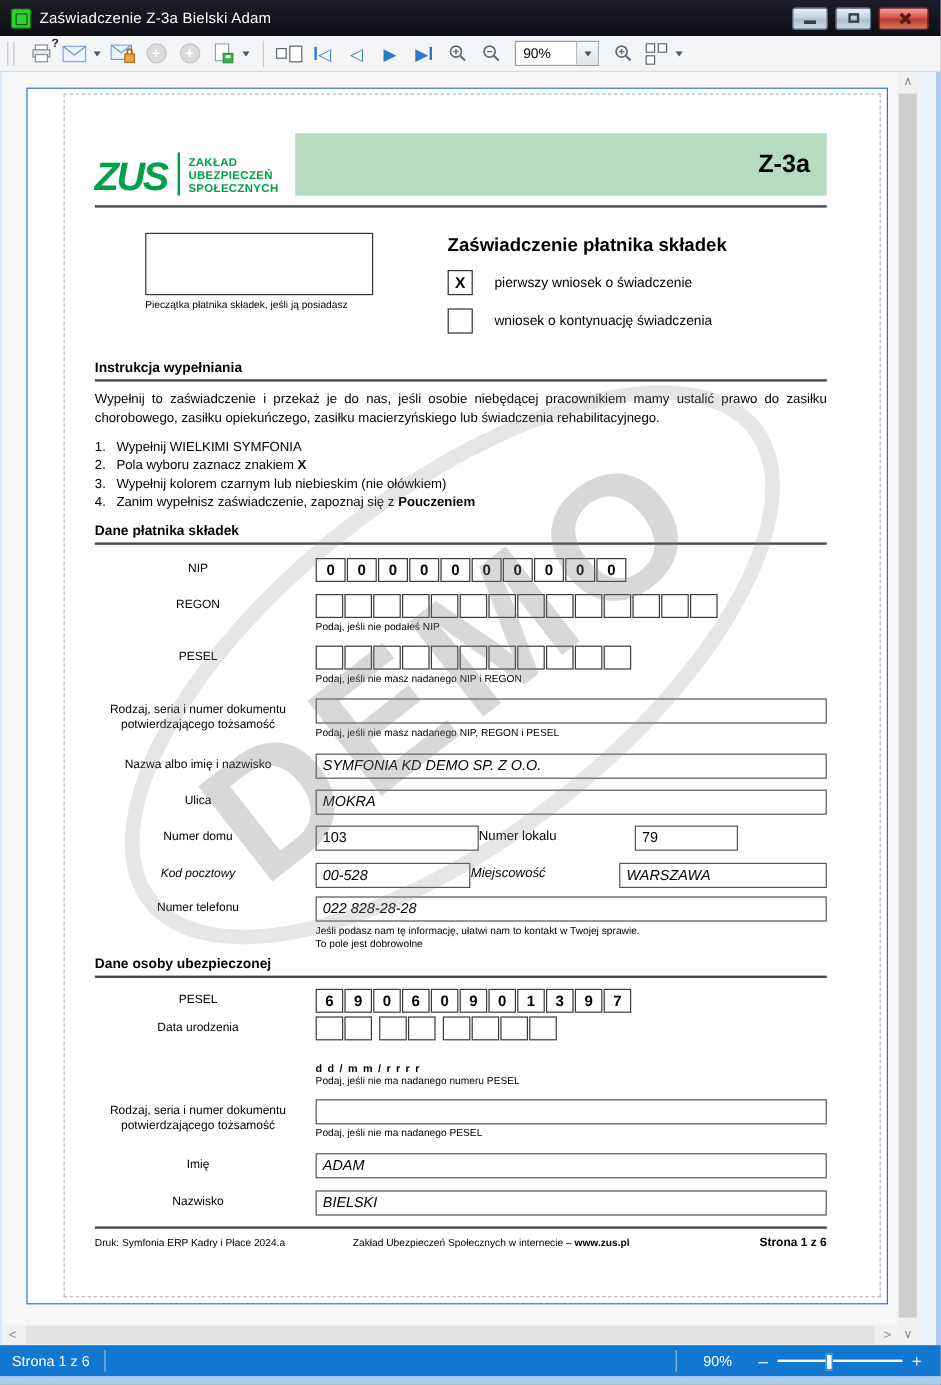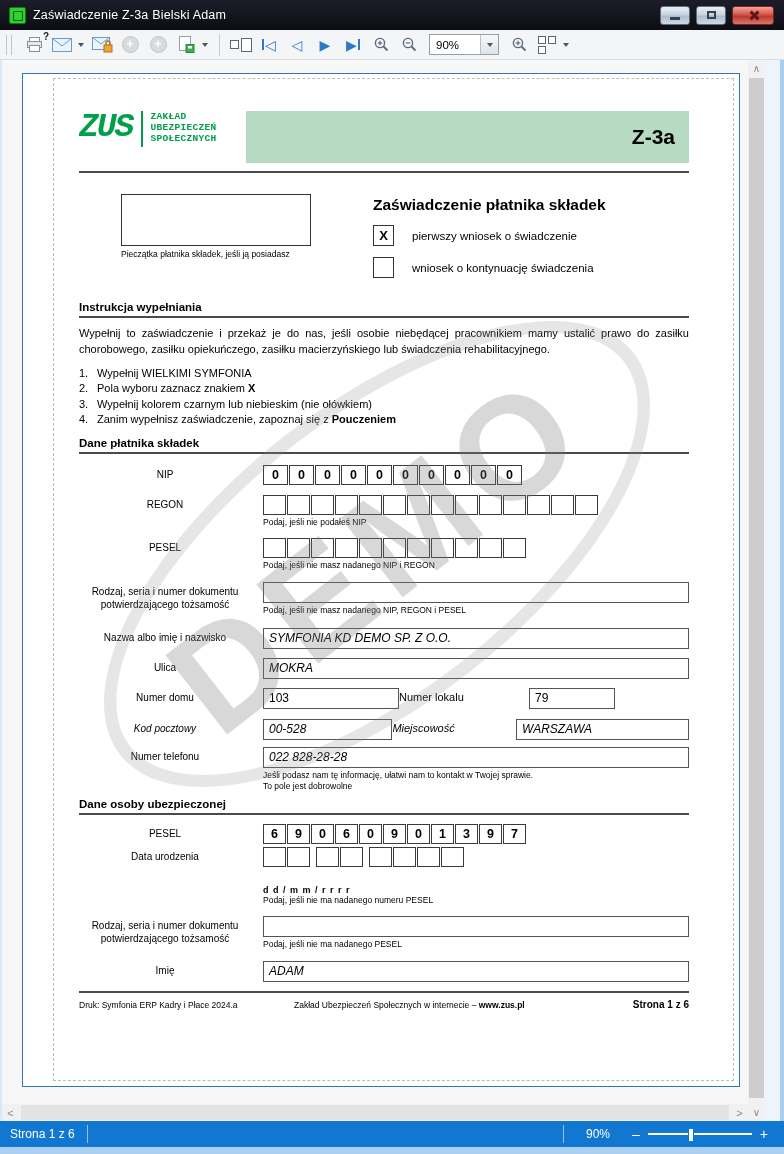--- a/index.html
+++ b/index.html
@@ -46,21 +46,21 @@
         border:1px solid #2f74bd;box-sizing:border-box;overflow:hidden;}
   .mguide{position:absolute;left:30px;top:4px;right:5px;bottom:5px;border:1px dashed #b9bcc0;pointer-events:none;}
   .pcontent{position:relative;z-index:1;padding:0 50px 0 56px;color:#000;}
   
   .wm{position:absolute;left:28px;top:330px;width:652px;height:300px;border-radius:50%;
       border:13px solid rgba(140,140,140,.22);transform:rotate(-38deg);display:flex;align-items:center;justify-content:center;
       z-index:2;pointer-events:none;box-sizing:border-box;}
   .wm span{font-size:146px;font-weight:bold;letter-spacing:10px;color:rgba(125,125,125,.30);line-height:1;}
   
   .hdr{display:flex;height:52px;margin-top:37px;}
-  .logo{width:167px;display:flex;align-items:flex-start;font-family:Liberation Mono, monospace;}
+  .logo{width:167px;display:flex;align-items:flex-end;}
   .zus{font-size:33px;font-weight:bold;font-style:italic;color:#00A04B;letter-spacing:-2px;line-height:1;}
   .logodiv{width:2px;height:36px;background:#00A04B;margin:0 7px 0 9px;}
   .logotxt{font-size:9.5px;font-weight:bold;color:#00A04B;line-height:11px;letter-spacing:.3px;}
   .band{flex:1;background:#B7DBC2;display:flex;align-items:center;justify-content:flex-end;padding-right:14px;}
   .bandcode{font-size:21px;font-weight:bold;color:#000;}
   .hr1{height:2px;background:#4a4a4a;margin-top:8px;}
   
   .stamprow{display:flex;margin-top:21px;}
   .stampcol{width:252px;padding-left:42px;}
   .stampbox{width:190px;height:52px;border:1.5px solid #333;box-sizing:border-box;}
@@ -453,20 +453,26 @@
             <div class="tbox full"></div>
             <div class="cap">Podaj, jeśli nie ma nadanego PESEL</div>
           </div>
         </div>
         <div class="frow" style="margin-top:11px;">
           <div class="lbl">Imię</div>
           <div class="fld">
               <div class="tbox full">ADAM</div>
             </div>
         </div>
+        <div class="frow" style="margin-top:10px;">
+          <div class="lbl">Nazwisko</div>
+          <div class="fld">
+              <div class="tbox full">BIELSKI</div>
+            </div>
+        </div>
 
         <div class="fhr"></div>
         <div class="pfooter">
           <div class="pf-l">Druk: Symfonia ERP Kadry i Płace 2024.a</div>
           <div class="pf-c"><span>Zakład Ubezpieczeń Społecznych w internecie – </span><b>www.zus.pl</b></div>
           <div class="pf-r">Strona  1 z 6</div>
         </div>
       </div>
 
       <div class="wm">

